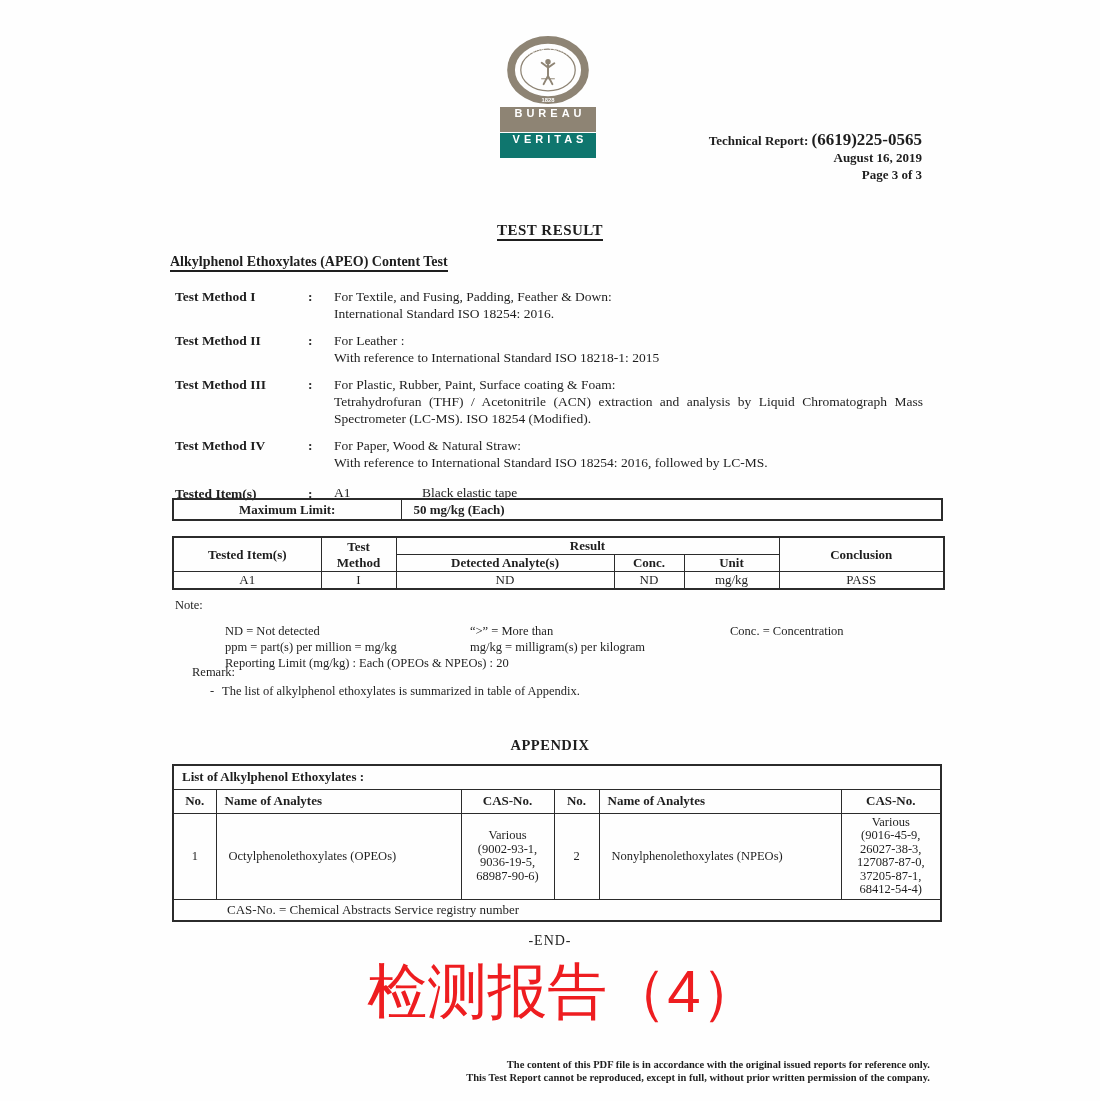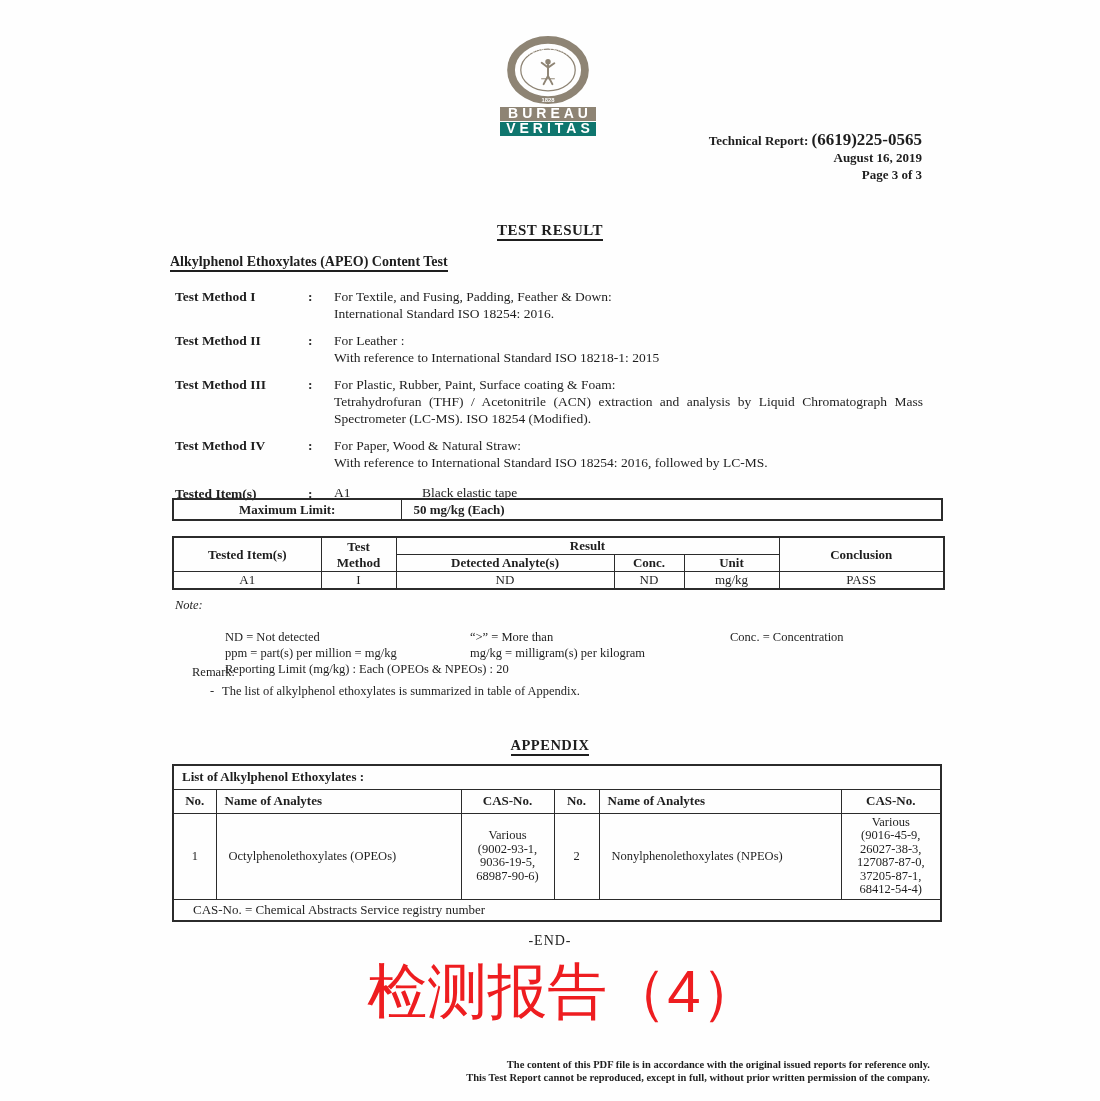--- a/index.html
+++ b/index.html
@@ -11,23 +11,23 @@
     background: #fefefe;
     font-family: "Liberation Serif", serif;
     color: #1e1e1e;
     overflow: hidden;
   }
 
   
   .logo { position: absolute; left: 500px; top: 36px; width: 96px; }
   .logo svg { display: block; margin: 0 auto; }
   .logo-bar {
-    height: 14px; line-height: 13px; text-align: center;
+    height: 25px; line-height: 13px; text-align: center;
     color: #ffffff; font-family: "Liberation Sans", sans-serif;
-    font-size: 14px; font-weight: bold; letter-spacing: 4px;
+    font-size: 11px; font-weight: bold; letter-spacing: 4px;
     padding-left: 4px; 
   }
   .logo-bar.taupe { background: #8e8474; margin-top: 1px; }
   .logo-bar.red   { background: #0f766e; margin-top: 1px; }
 
   
   .header-meta {
     position: absolute; top: 131px; right: 178px;
     text-align: right; font-weight: bold; line-height: 17px; font-size: 13px;
   }
@@ -66,44 +66,44 @@
   .limit-table { position: absolute; top: 498px; left: 172px; width: 771px; }
   .limit-table td { height: 21px; font-weight: bold; }
   .lt-c1 { width: 228px; text-align: center; }
   .lt-c2 { padding-left: 12px; }
 
   .results-table { position: absolute; top: 536px; left: 172px; width: 771px; }
   .results-table th { font-weight: bold; text-align: center; height: 17px; }
   .results-table td { text-align: center; height: 17px; }
 
   .note { position: absolute; top: 597px; left: 175px; width: 745px; font-size: 12.5px; line-height: 16px; }
-  .note-label { margin-bottom: 16px; font-style: italic; }
+  .note-label { margin-bottom: 10px; }
   .note-row { display: flex; margin-left: 50px; }
   .note-c1 { width: 245px; flex: none; }
   .note-c2 { width: 260px; flex: none; }
 
   .remark { position: absolute; top: 664px; left: 192px; width: 745px; font-size: 12.5px; line-height: 16px; }
   .remark-row { display: flex; margin-top: 3px; }
   .remark-dash { width: 30px; padding-left: 18px; flex: none; }
 
   .appendix-title { position: absolute; top: 736px; left: 0; width: 100%; text-align: center; }
   .appendix-title span {
     font-weight: bold; font-size: 14.5px; letter-spacing: .5px;
-    border-bottom: 2px solid #1e1e1e; padding-bottom: 1px;
+    border-bottom: 2px solid #1e1e1e; padding-bottom: 11px;
   }
 
   .appendix-table { position: absolute; top: 764px; left: 172px; width: 768px; }
   .appendix-table .title-row td { height: 24px; font-weight: bold; padding-left: 8px; font-size: 13px; }
   .appendix-table th { height: 24px; font-weight: bold; }
   .th-left { text-align: left; padding-left: 8px; }
   .appendix-table .data-row td { font-size: 12.5px; }
   .cell-center { text-align: center; }
   .cell-name { padding-left: 12px; }
   .cell-cas { text-align: center; white-space: pre-line; line-height: 13.5px; padding: 2px 0; }
-  .appendix-table .foot-row td { height: 22px; padding-left: 19px; font-size: 13px; }
+  .appendix-table .foot-row td { height: 22px; padding-left: 53px; font-size: 13px; }
 
   .end-mark { position: absolute; top: 933px; left: 0; width: 100%; text-align: center; font-size: 14px; letter-spacing: 1px; }
 
   .stamp {
     position: absolute; top: 956px; left: 0; width: 100%; text-align: center;
     font-family: Liberation Sans, sans-serif;
     font-size: 60px; font-weight: 500; color: #ee1d20; text-indent: 28px;
     line-height: 72px; white-space: nowrap;
   }
 

